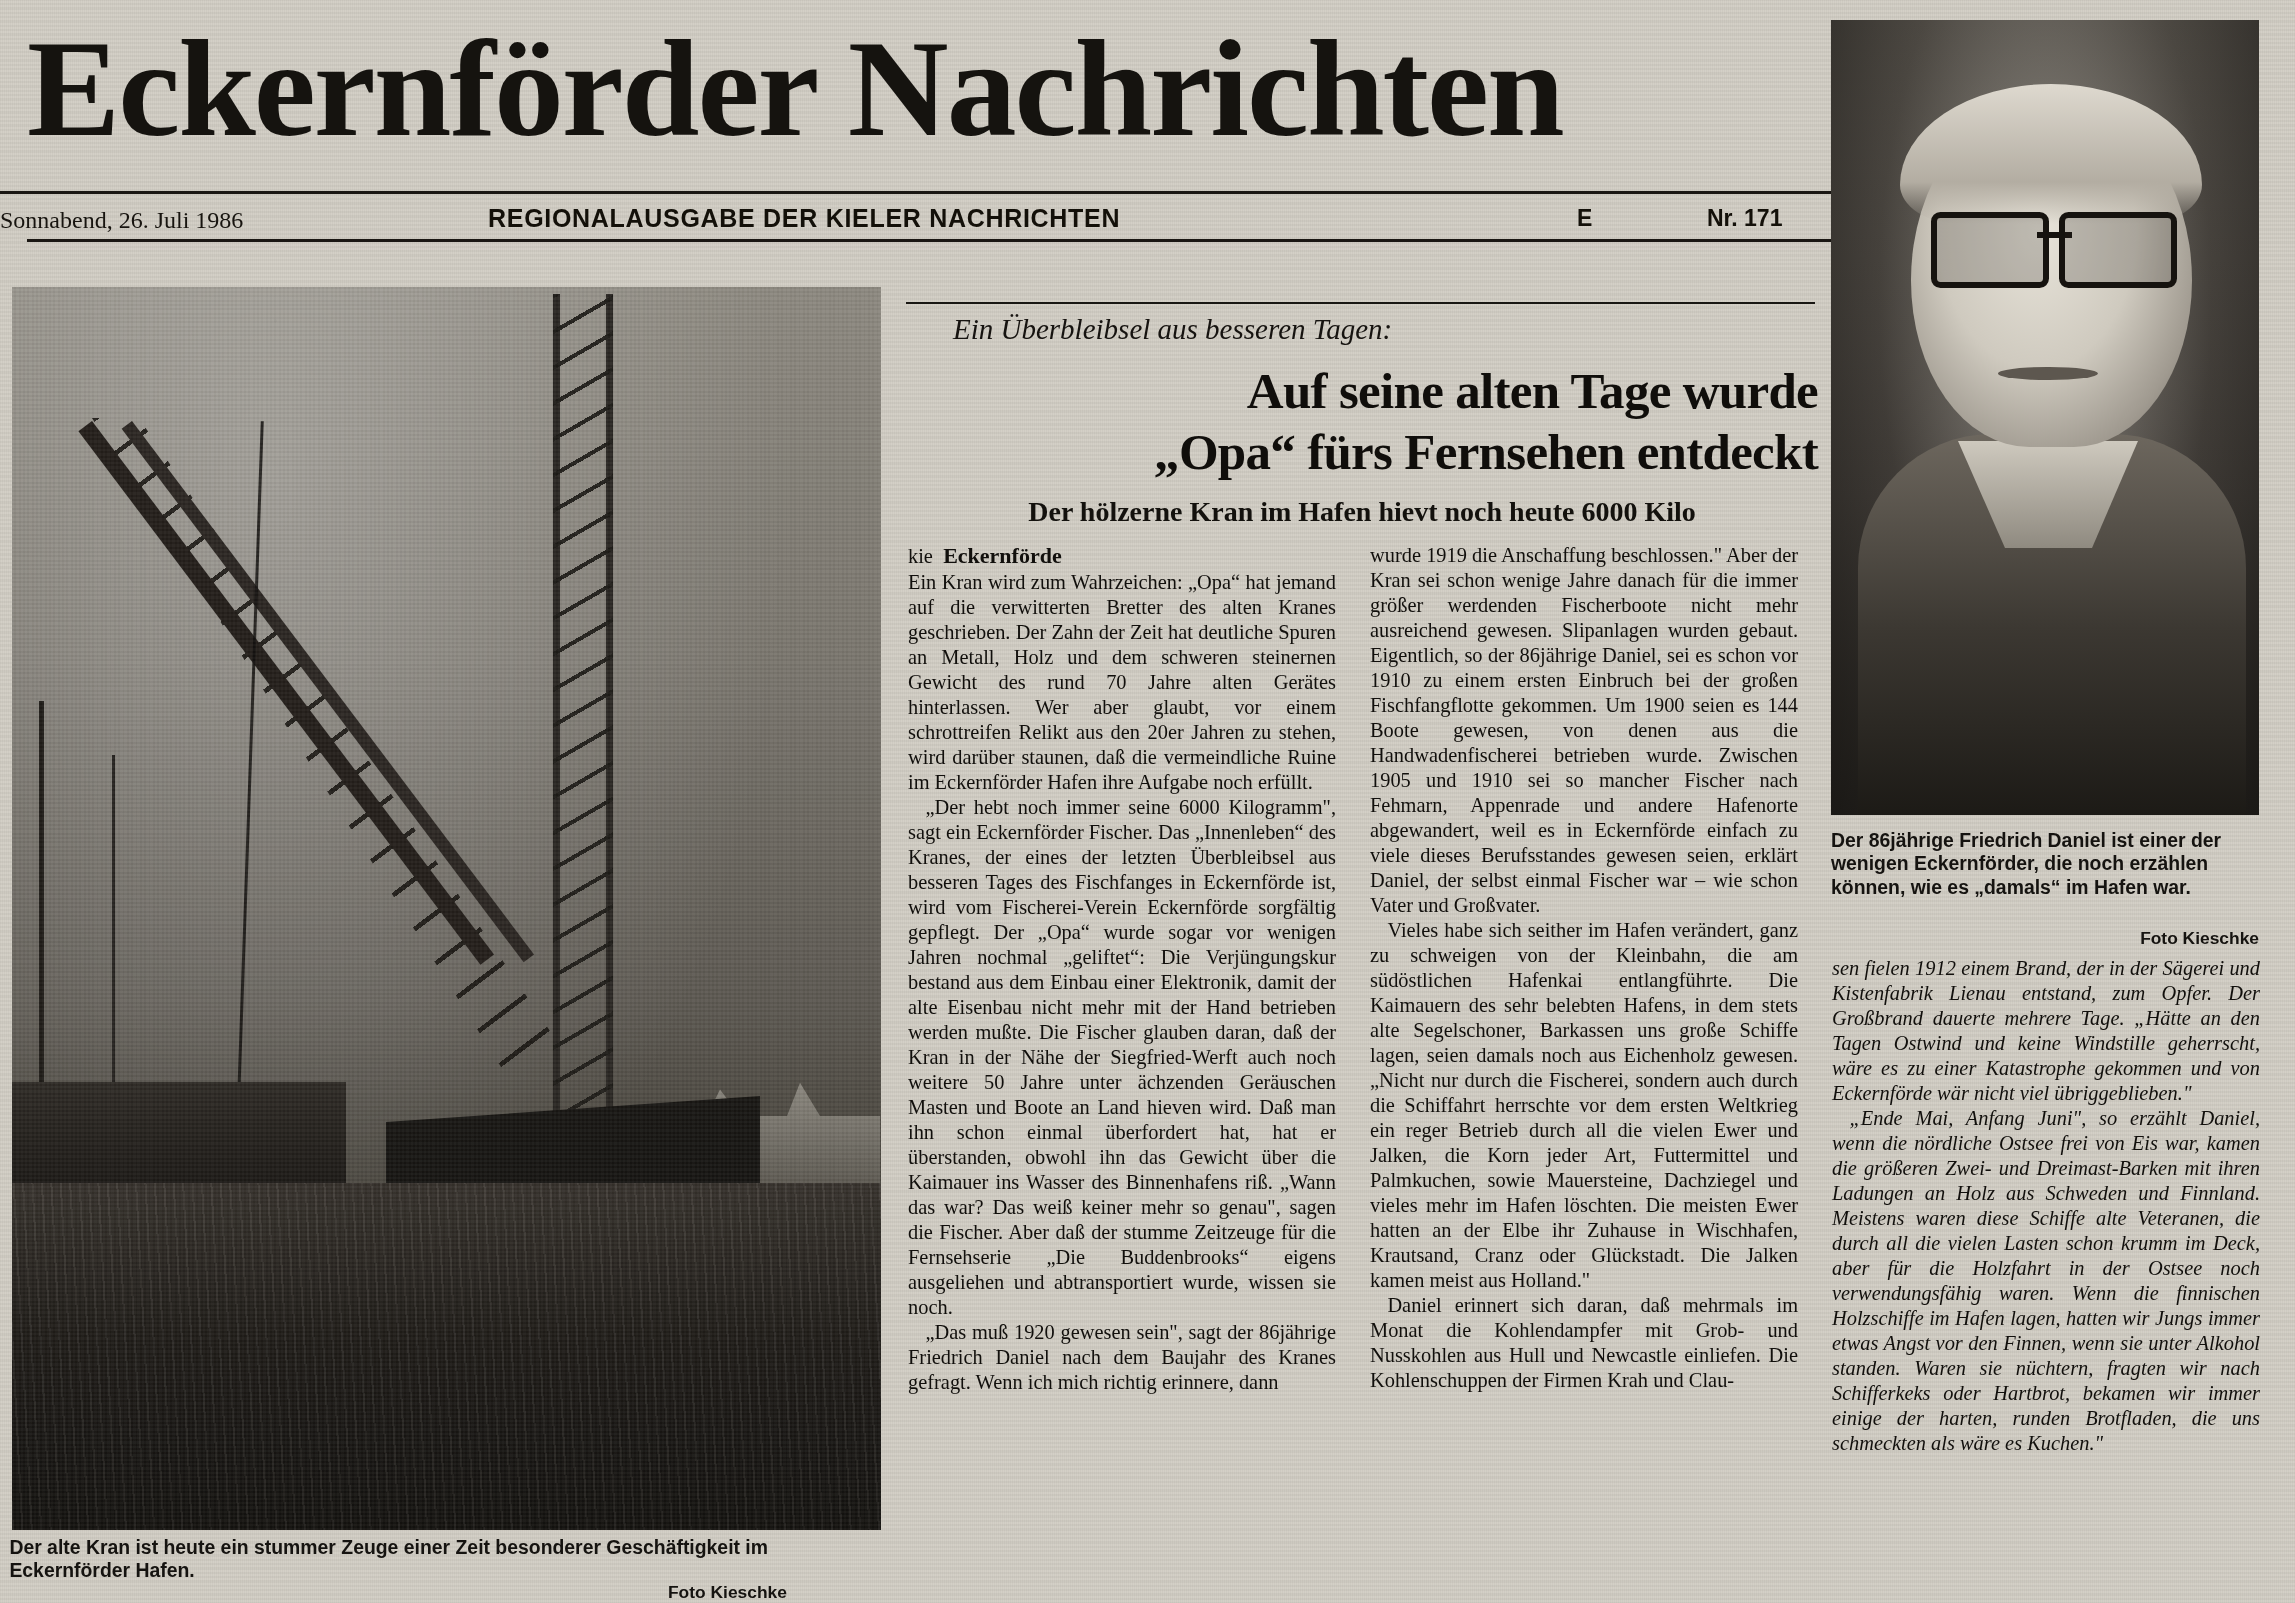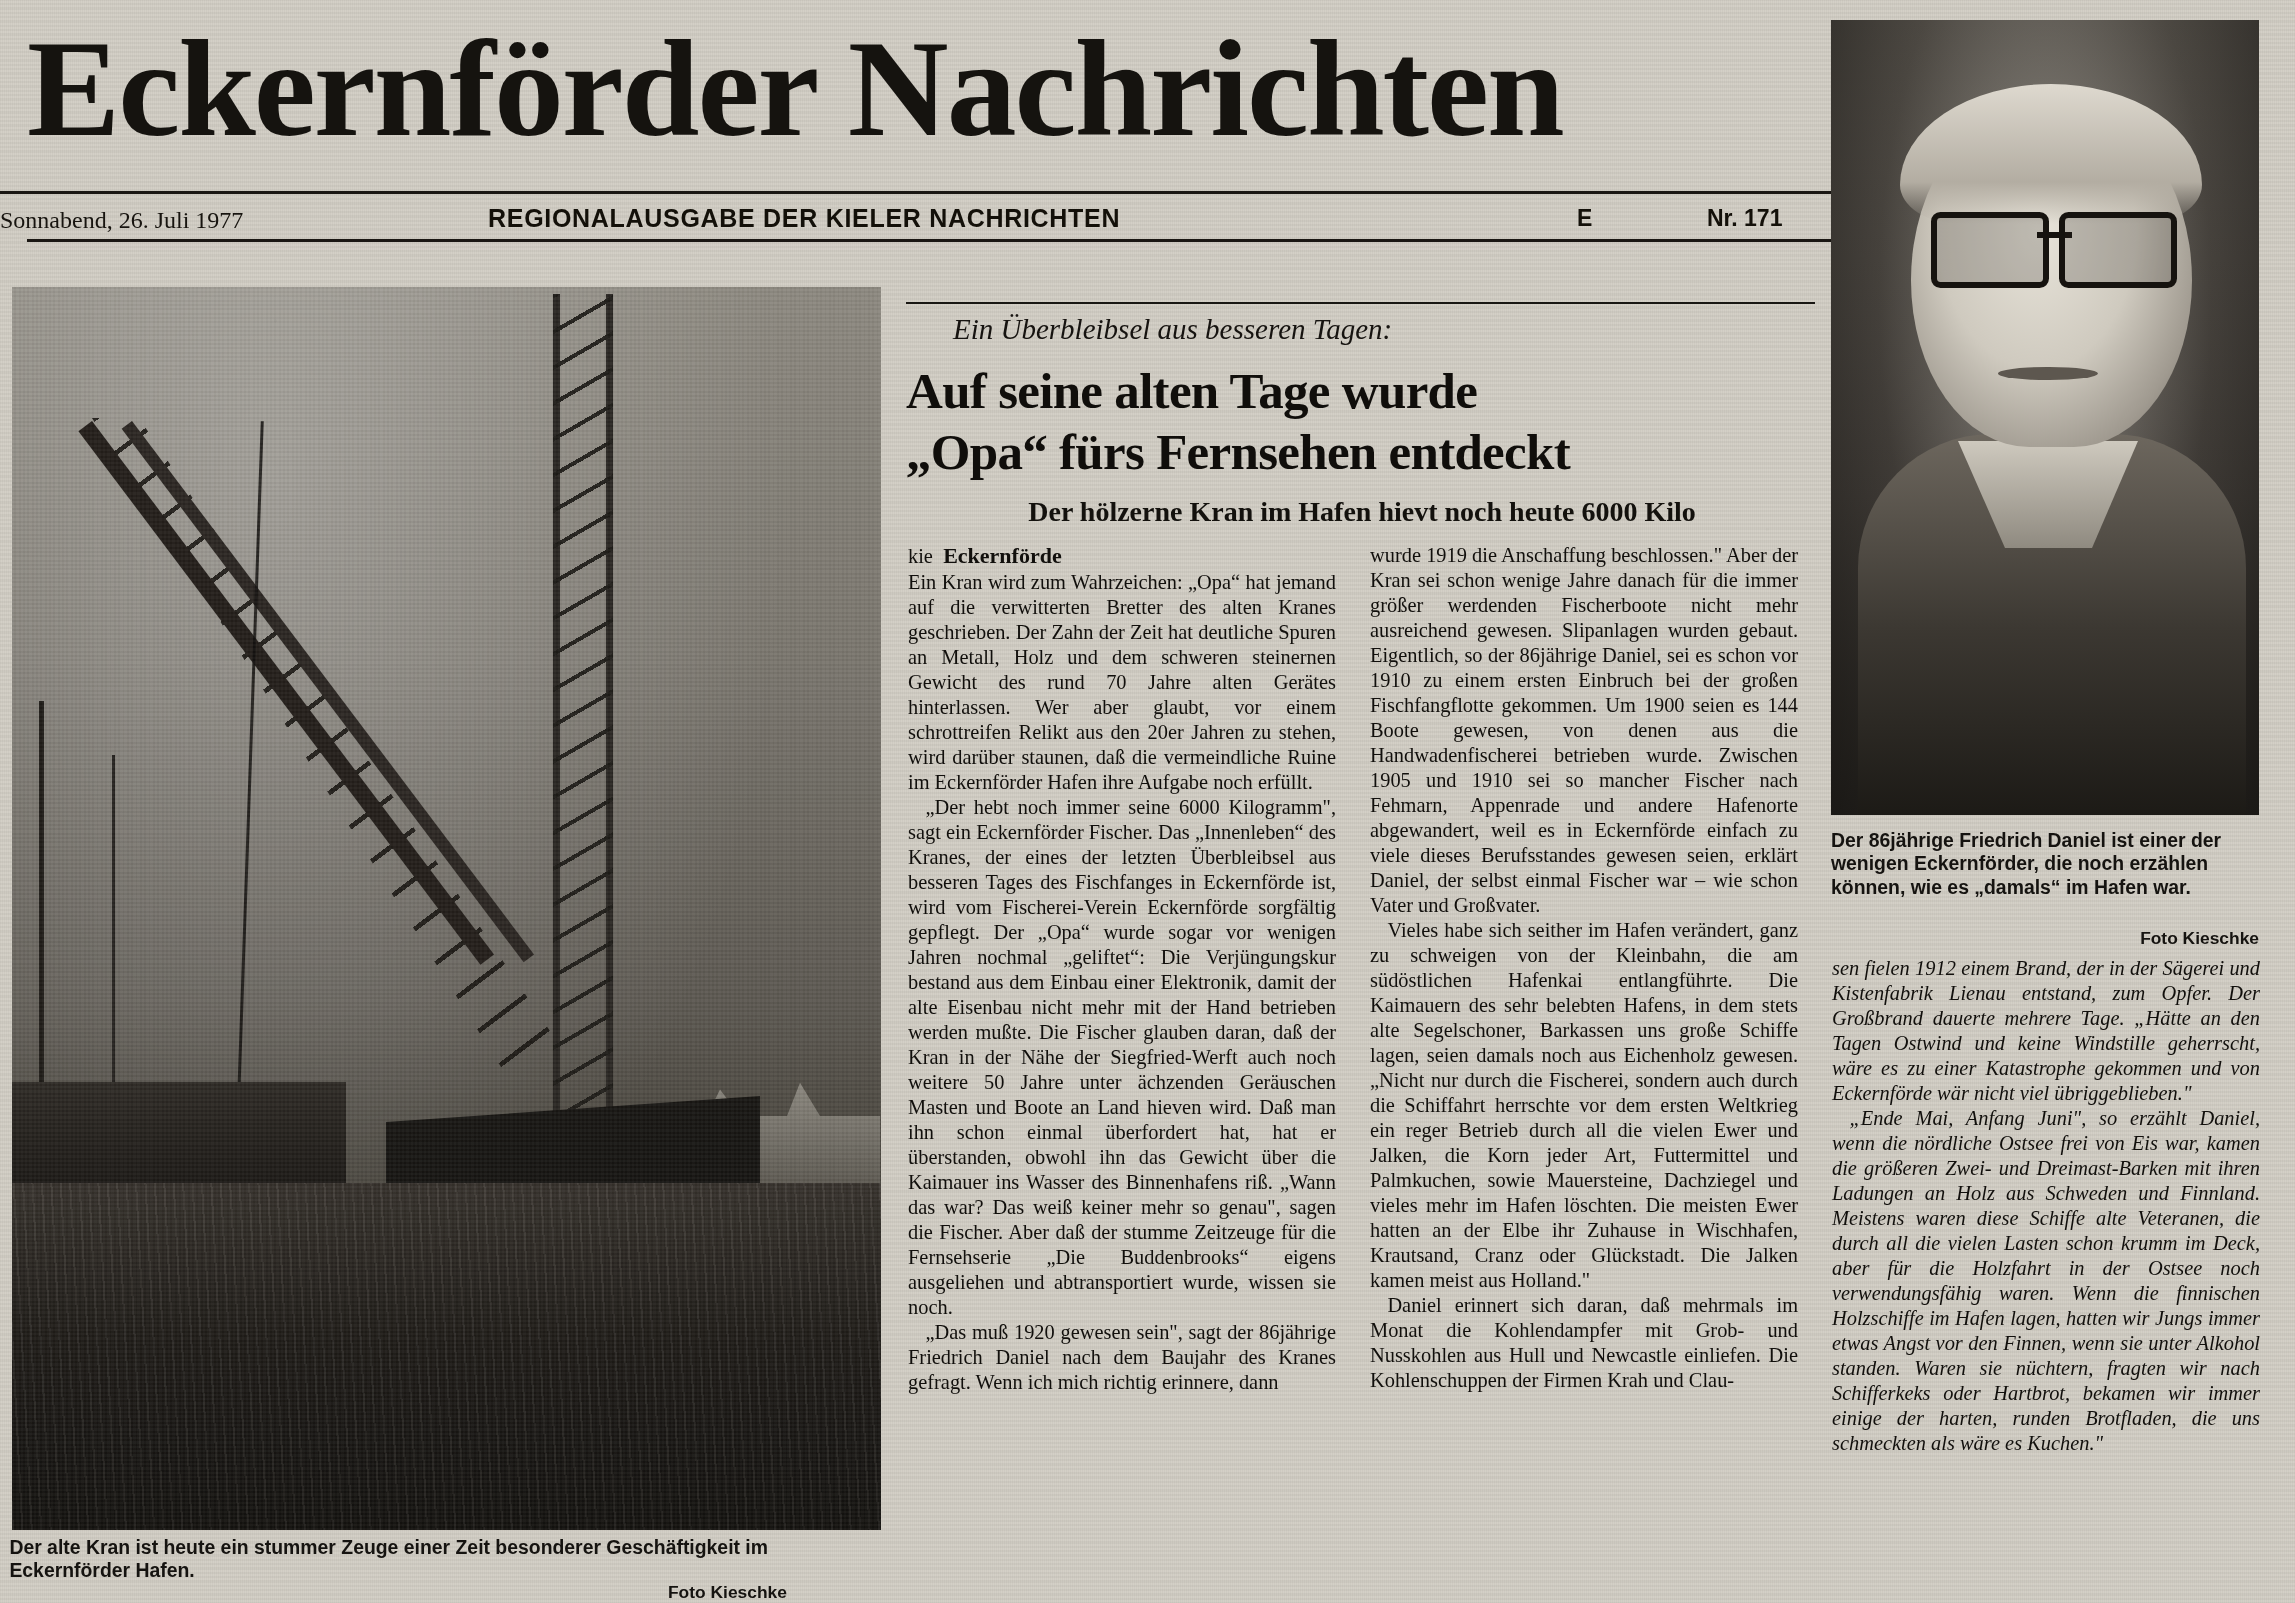--- a/index.html
+++ b/index.html
@@ -363,21 +363,21 @@
     font-family: "Liberation Serif", serif;
     font-style: italic;
     font-size: 29px;
     color: #161310;
   }
   .headline {
     position: absolute;
     left: 906px;
     top: 361px;
     width: 912px;
-    text-align: left;
+    text-align: right;
     font-family: "Liberation Serif", serif;
     font-weight: bold;
     font-size: 51px;
     line-height: 61px;
     letter-spacing: -0.7px;
     color: #100e0b;
   }
   .subhead {
     position: absolute;
     left: 906px;
@@ -417,21 +417,21 @@
 </style>
 </head>
 <body>
 
 <div class="page">
 
   <div class="masthead">
     <div class="masthead-title">Eckernförder Nachrichten</div>
     <div class="masthead-rule-top"></div>
     <div class="masthead-sub">
-      <div class="date">Sonnabend, 26. Juli 1977</div>
+      <div class="date">Sonnabend, 26. Juli 1986</div>
       <div class="center">REGIONALAUSGABE DER KIELER NACHRICHTEN</div>
       <div class="edition">E</div>
       <div class="issue">Nr. 171</div>
     </div>
     <div class="masthead-rule-bottom"></div>
   </div>
 
   <div class="photo-crane">
     <div class="sky"></div>
     <div class="far-buildings"></div>

